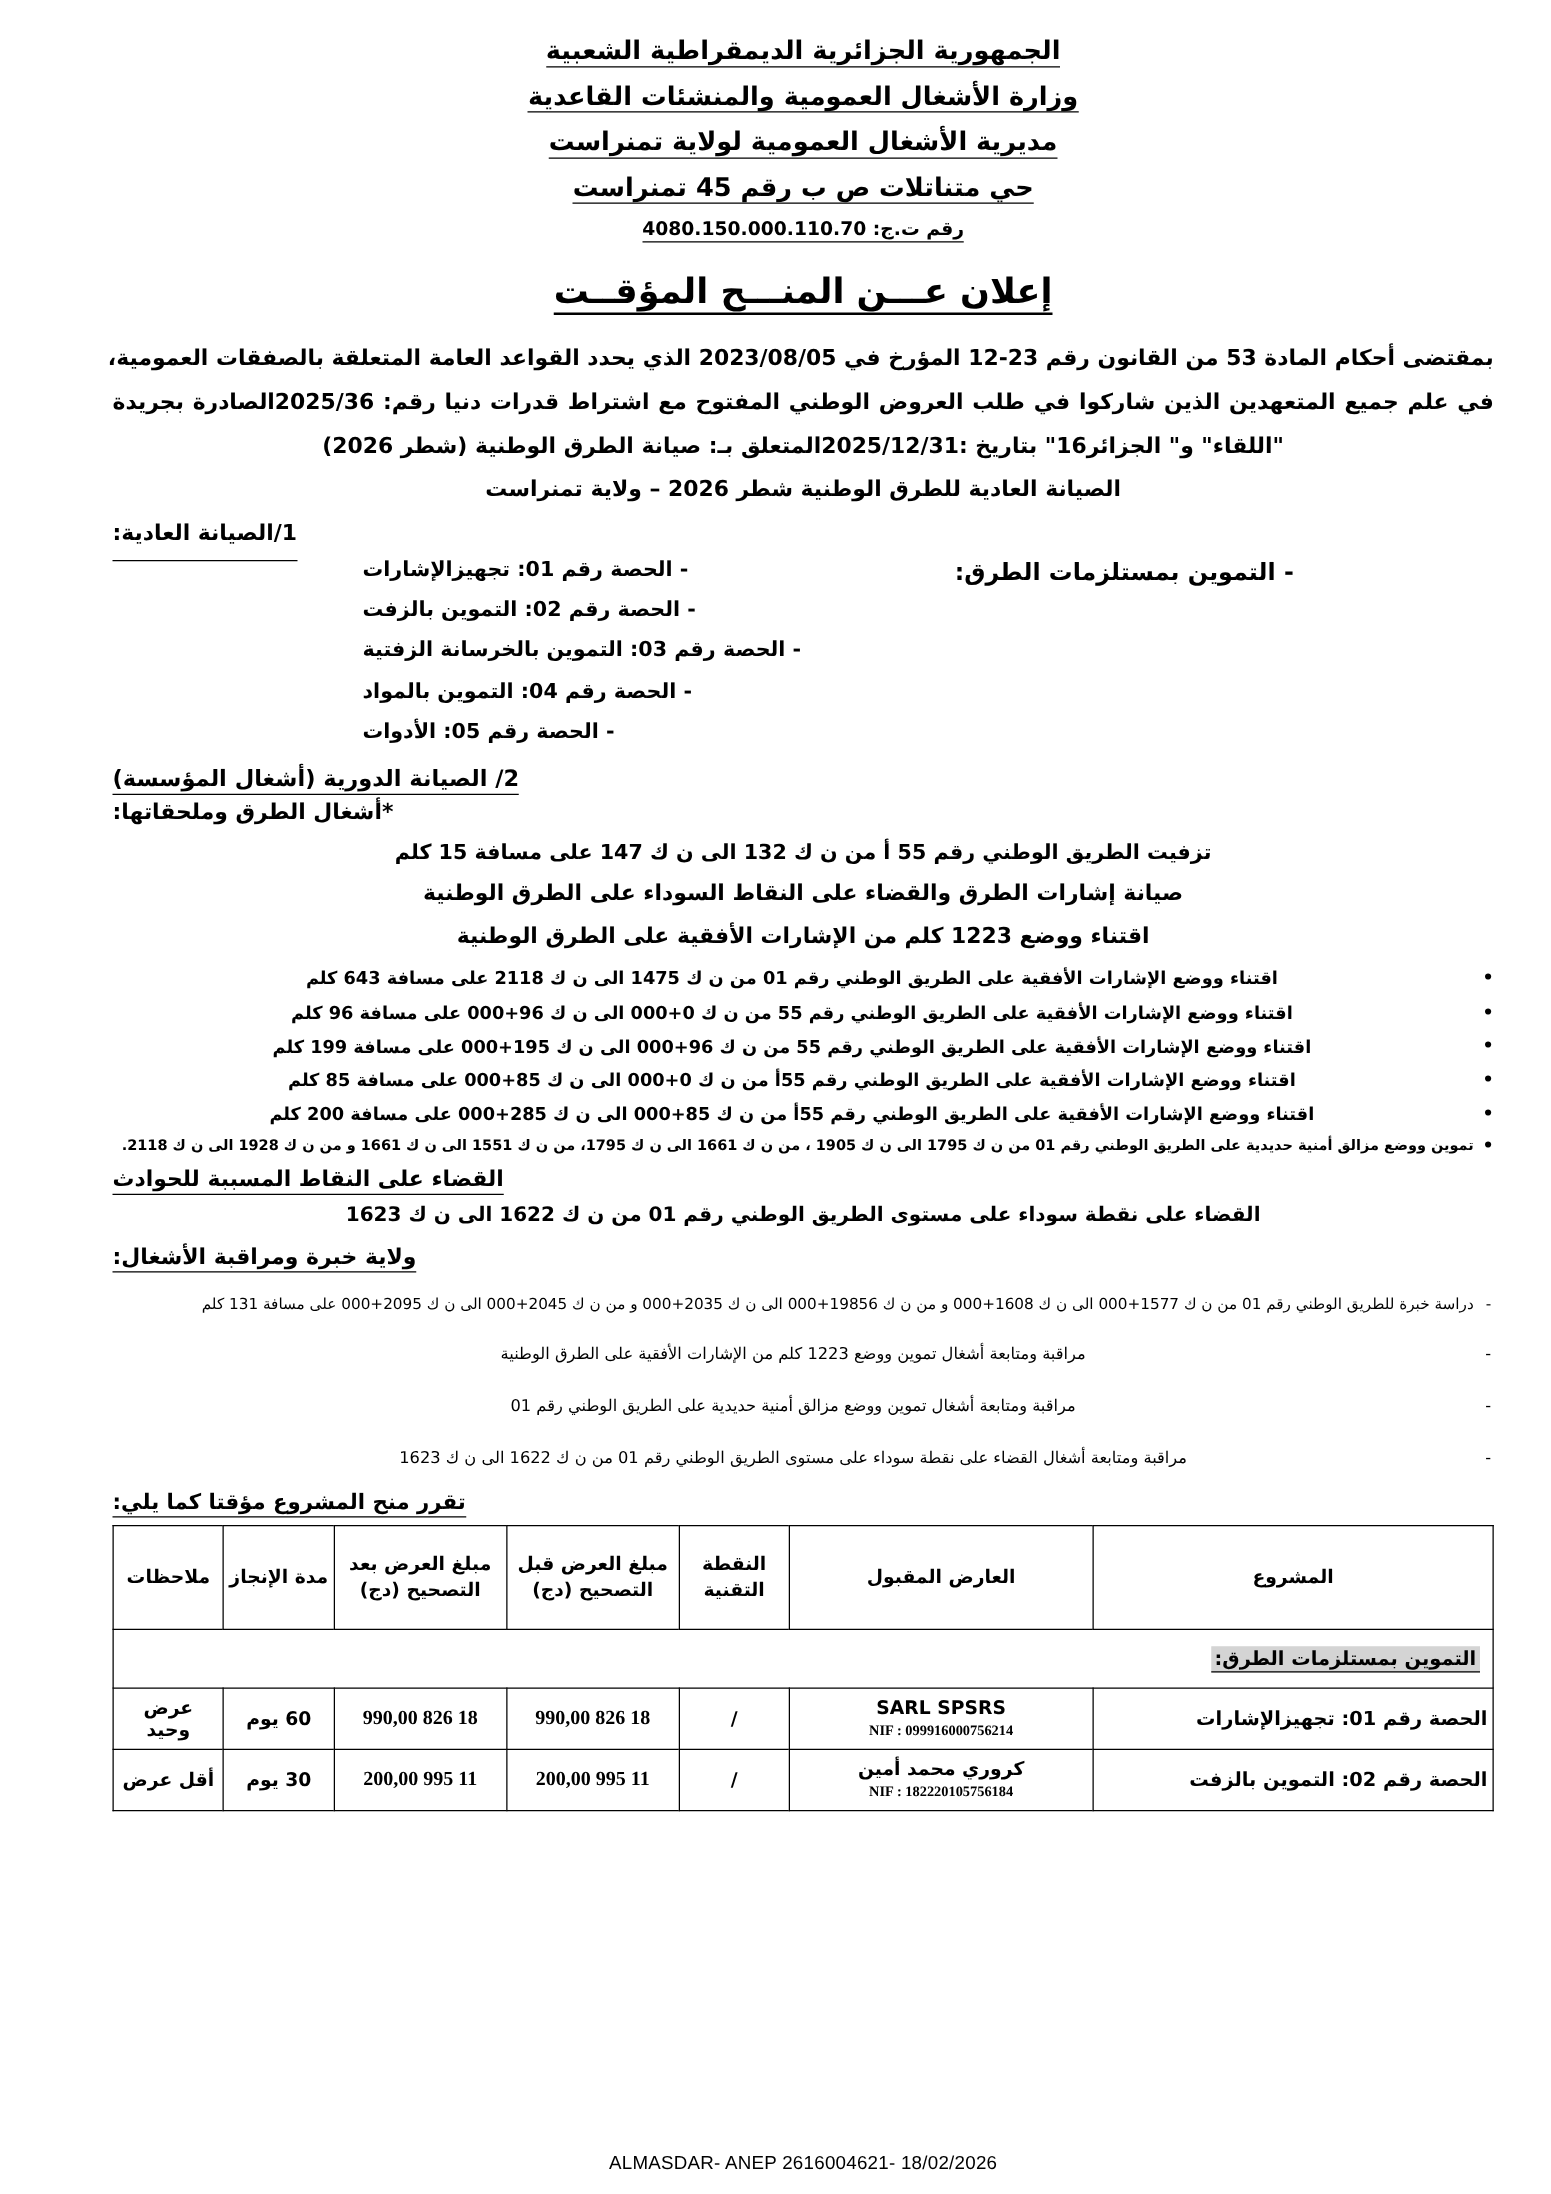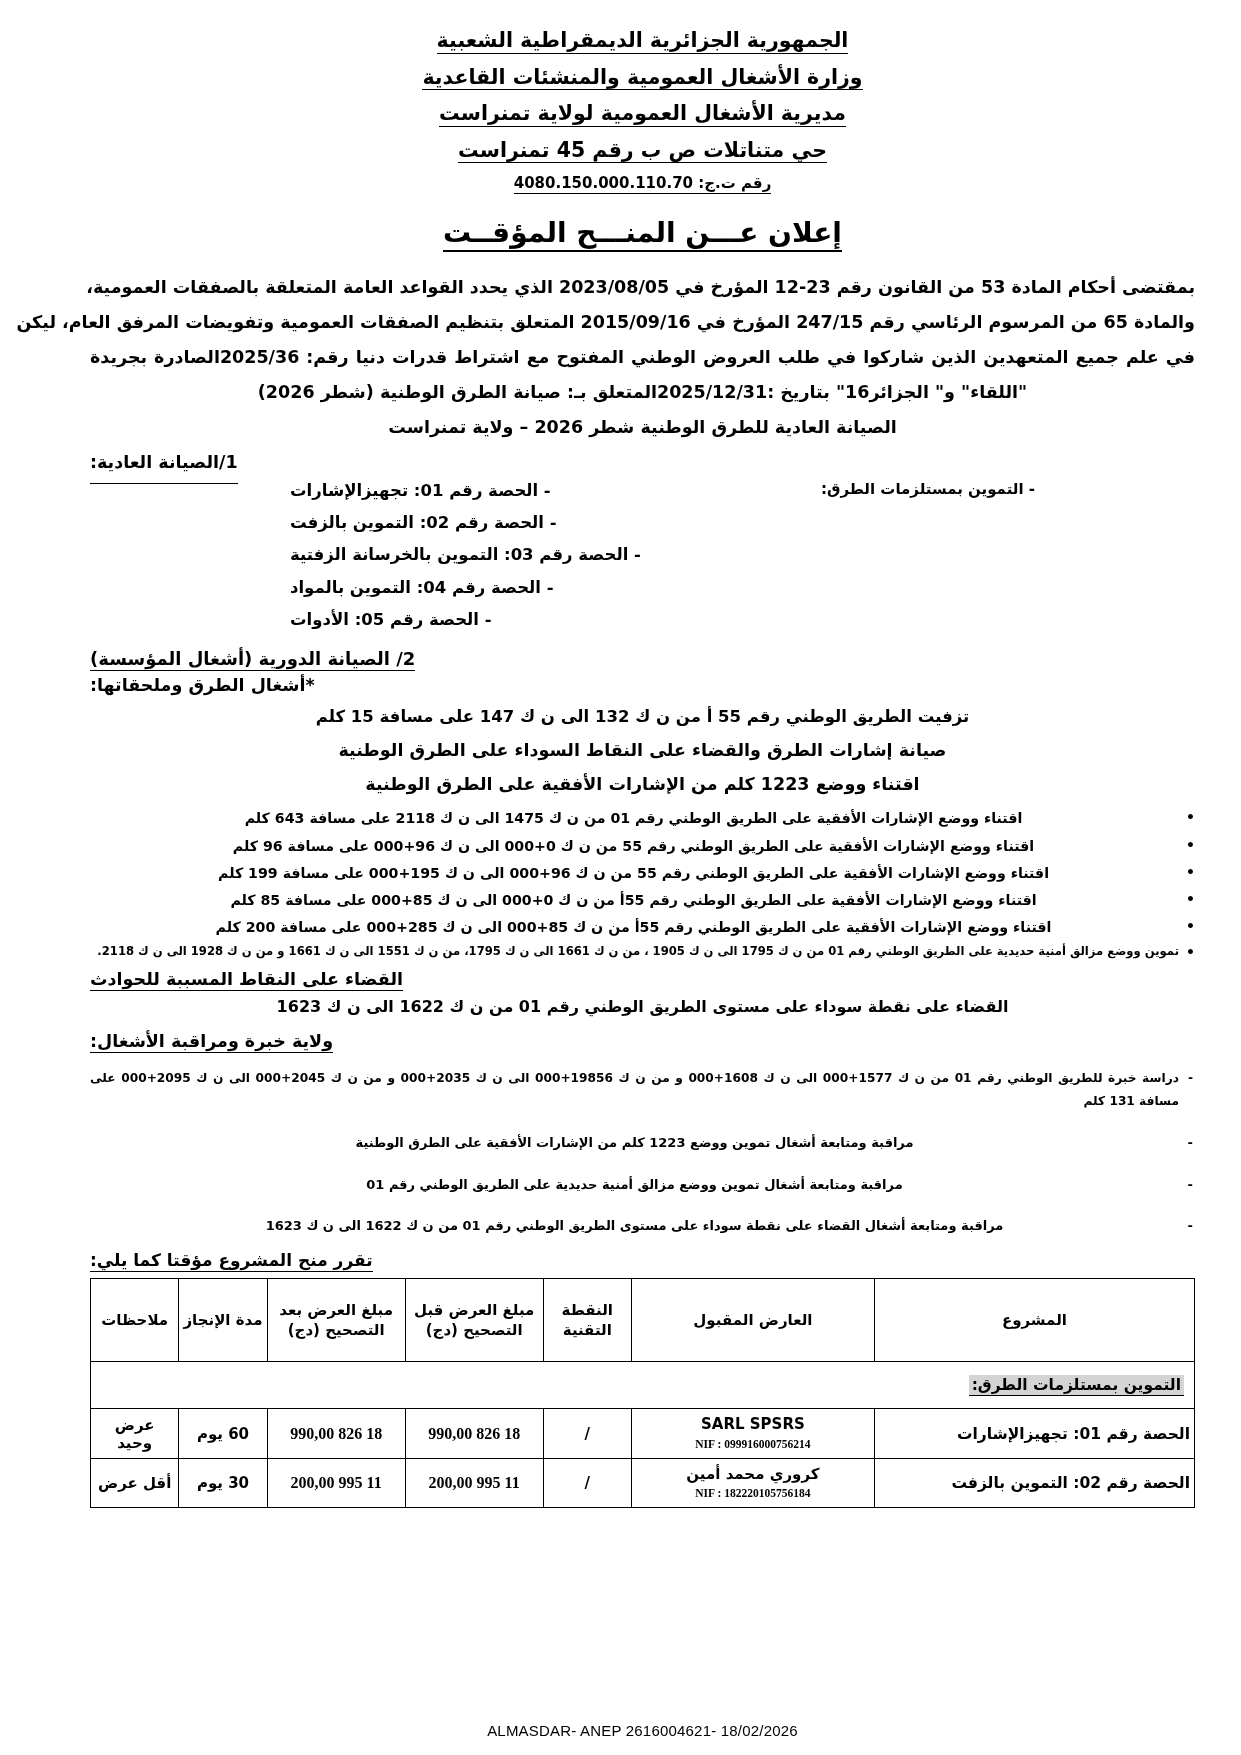--- a/index.html
+++ b/index.html
@@ -97,21 +97,21 @@
   }
   .lot-list li {
     font-size: 16.5px;
     font-weight: bold;
     line-height: 1.95;
     text-align: left;
     padding-left: 200px;
   }
   .lot-list li .lead {
     float: right;
-    font-size: 15px;
+    font-size: 19px;
     padding-right: 160px;
   }
 
   .sect-head2 {
     font-size: 18px;
     font-weight: bold;
     text-align: left;
     margin: 12px 0 6px 0;
   }
   .sect-head2 .u {
@@ -177,21 +177,21 @@
     line-height: 1.9;
   }
 
   ul.dashes {
     margin: 3px 0 4px 0;
     padding: 0;
     list-style: none;
   }
   ul.dashes > li {
     font-size: 13px;
-    font-weight: bold;
+    font-weight: normal;
     line-height: 1.95;
     text-align: center;
     position: relative;
     padding-right: 16px;
     margin-top: 16px;
   }
   ul.dashes > li::before {
     content: "-";
     position: absolute;
     right: 2px;
@@ -291,21 +291,20 @@
     <div class="hline">وزارة الأشغال العمومية والمنشئات القاعدية</div>
     <div class="hline">مديرية الأشغال العمومية لولاية تمنراست</div>
     <div class="hline">حي متناتلات ص ب رقم 45 تمنراست</div>
     <div class="hline small">رقم ت.ج: 4080.150.000.110.70</div>
   </div>
 
   <div class="doc-title">إعلان عـــن المنـــح المؤقــت</div>
 
   <div class="intro">
     <span class="ln l1">بمقتضى أحكام المادة 53 من القانون رقم 23-12 المؤرخ في 2023/08/05 الذي يحدد القواعد العامة المتعلقة بالصفقات العمومية،</span>
-    <span class="ln l2">والمادة 65 من المرسوم الرئاسي رقم 247/15 المؤرخ في 2015/09/16 المتعلق بتنظيم الصفقات العمومية وتفويضات المرفق العام، ليكن</span>
     <span class="ln l3">في علم جميع المتعهدين الذين شاركوا في طلب العروض الوطني المفتوح مع اشتراط قدرات دنيا رقم: 2025/36الصادرة بجريدة</span>
     <span class="ln l4">"اللقاء"       و" الجزائر16" بتاريخ :2025/12/31المتعلق بـ: صيانة الطرق الوطنية (شطر 2026)</span>
     <span class="ln l5">الصيانة العادية للطرق الوطنية شطر 2026 – ولاية تمنراست</span>
   </div>
 
   <div class="sect-head">
     <span class="u">1/الصيانة العادية:</span>
   </div>
 
   <ul class="lot-list">

